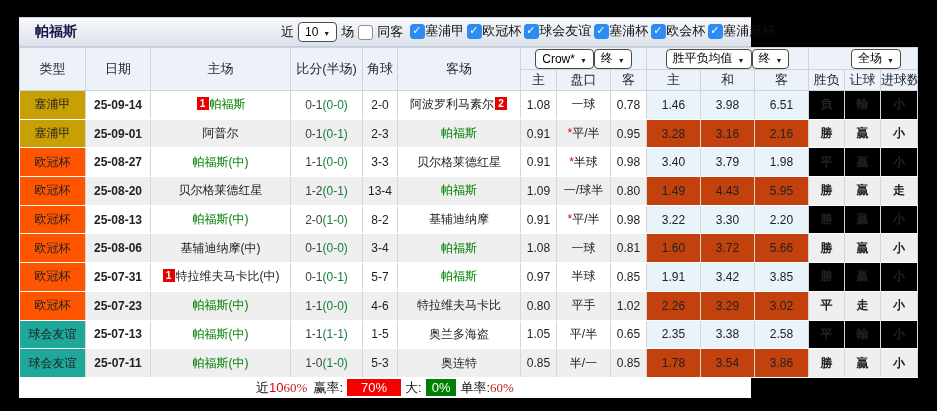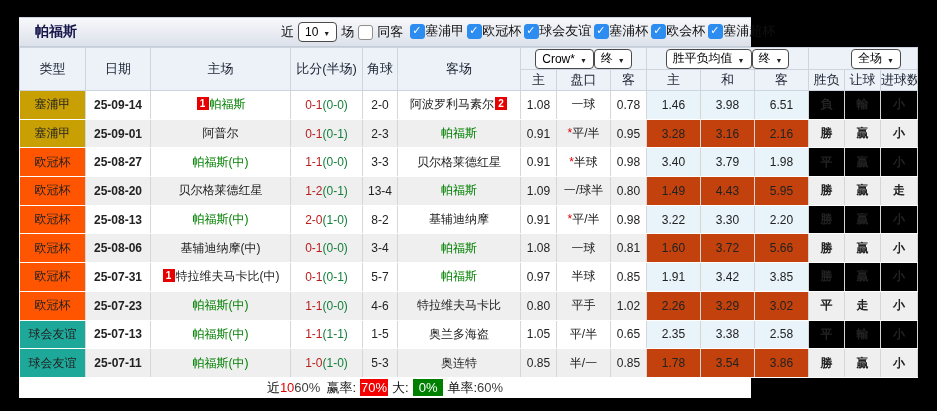--- a/index.html
+++ b/index.html
@@ -36,31 +36,31 @@
   tr.even td{background:#efefef;}
   td.c-type{color:#fff;border-right-color:#fff;}
   td.c-date{color:#333;font-weight:bold;}
   td.c-avg{background:#e9f3fa;border-right-color:#fff;}
   tr.even td.c-avg{background:#c2410c;}
   td.c-res{font-weight:bold;font-size:13px;}
   .t-green{color:#008000;}
   .res-r{color:#c40000;}
   .res-g{color:#007a00;}
   .res-b{color:#2020dd;}
-  .score-main{color:#b91c1c;}
+  .score-main{color:#404040;}
   .half{color:#15803d;}
   .star{color:#e00000;}
   .badge{display:inline-block;min-width:12px;height:13px;line-height:13px;background:#e60000;
          color:#fff;font-size:10px;font-weight:bold;text-align:center;vertical-align:1px;margin:0 1px;}
   
   .footer{flex:1 1 auto;background:#fff;display:flex;align-items:center;justify-content:center;
           font-size:13px;color:#111;white-space:nowrap;}
-  .rate-red{background:#f40000;color:#fff;padding:1px 1px;margin:0 4px;}
+  .rate-red{background:#f40000;color:#fff;padding:1px 14px;margin:0 4px;}
   .rate-green{background:#008000;color:#fff;padding:1px 6px;margin:0 4px;}
-  .blue-text{color:#404040;}
+  .blue-text{color:#b91c1c;font-family:Liberation Serif, serif;}
   .red-text{color:#e00000;}
 </style>
 </head>
 <body>
 
 <div class="page">
   <div class="panel">
 
     <div class="title-bar">
       <span class="team-name">帕福斯</span>

